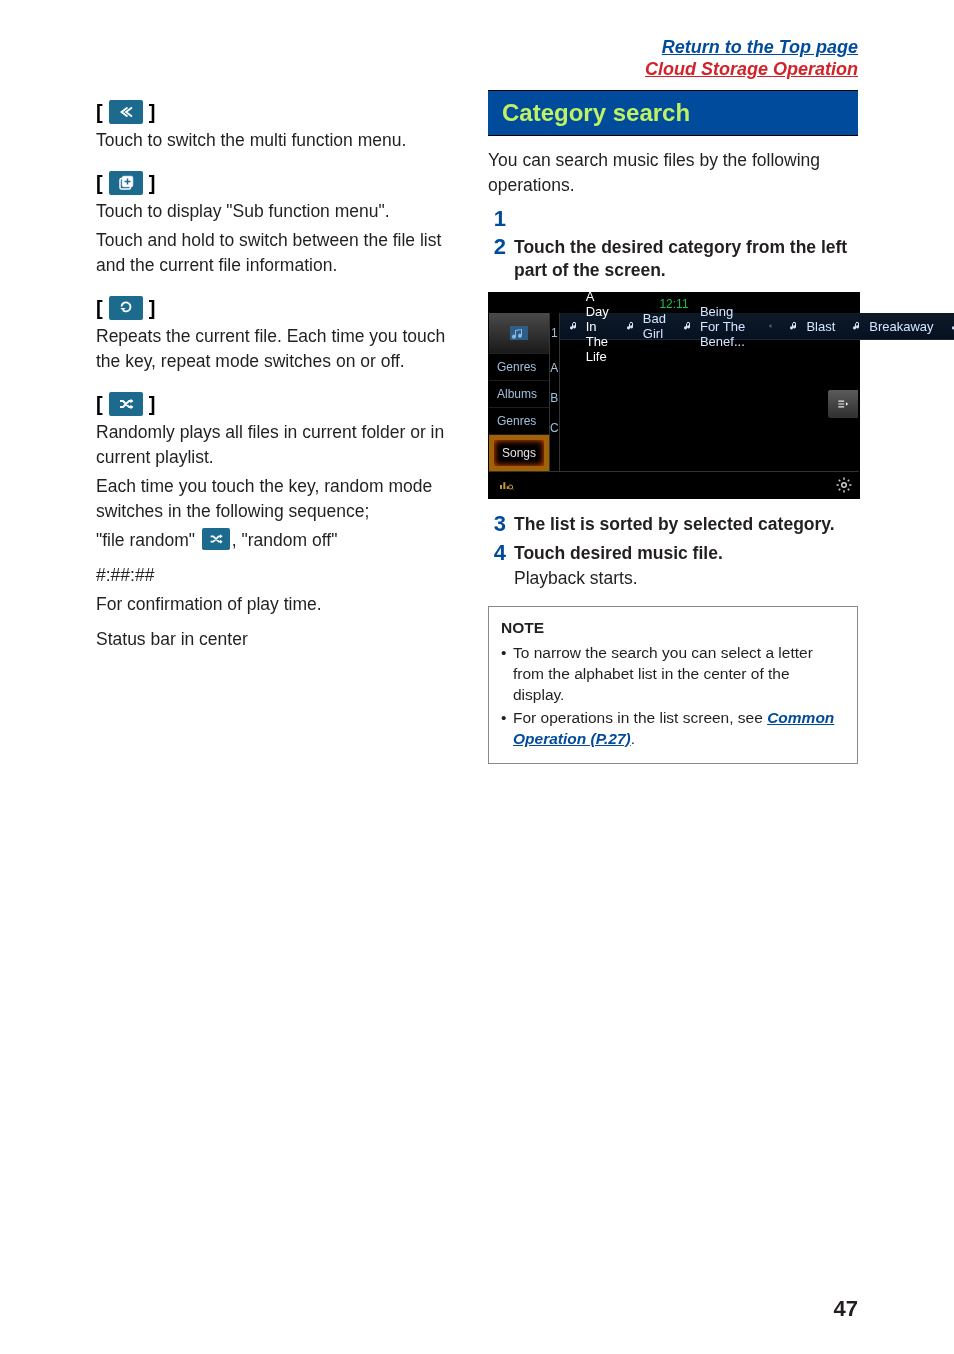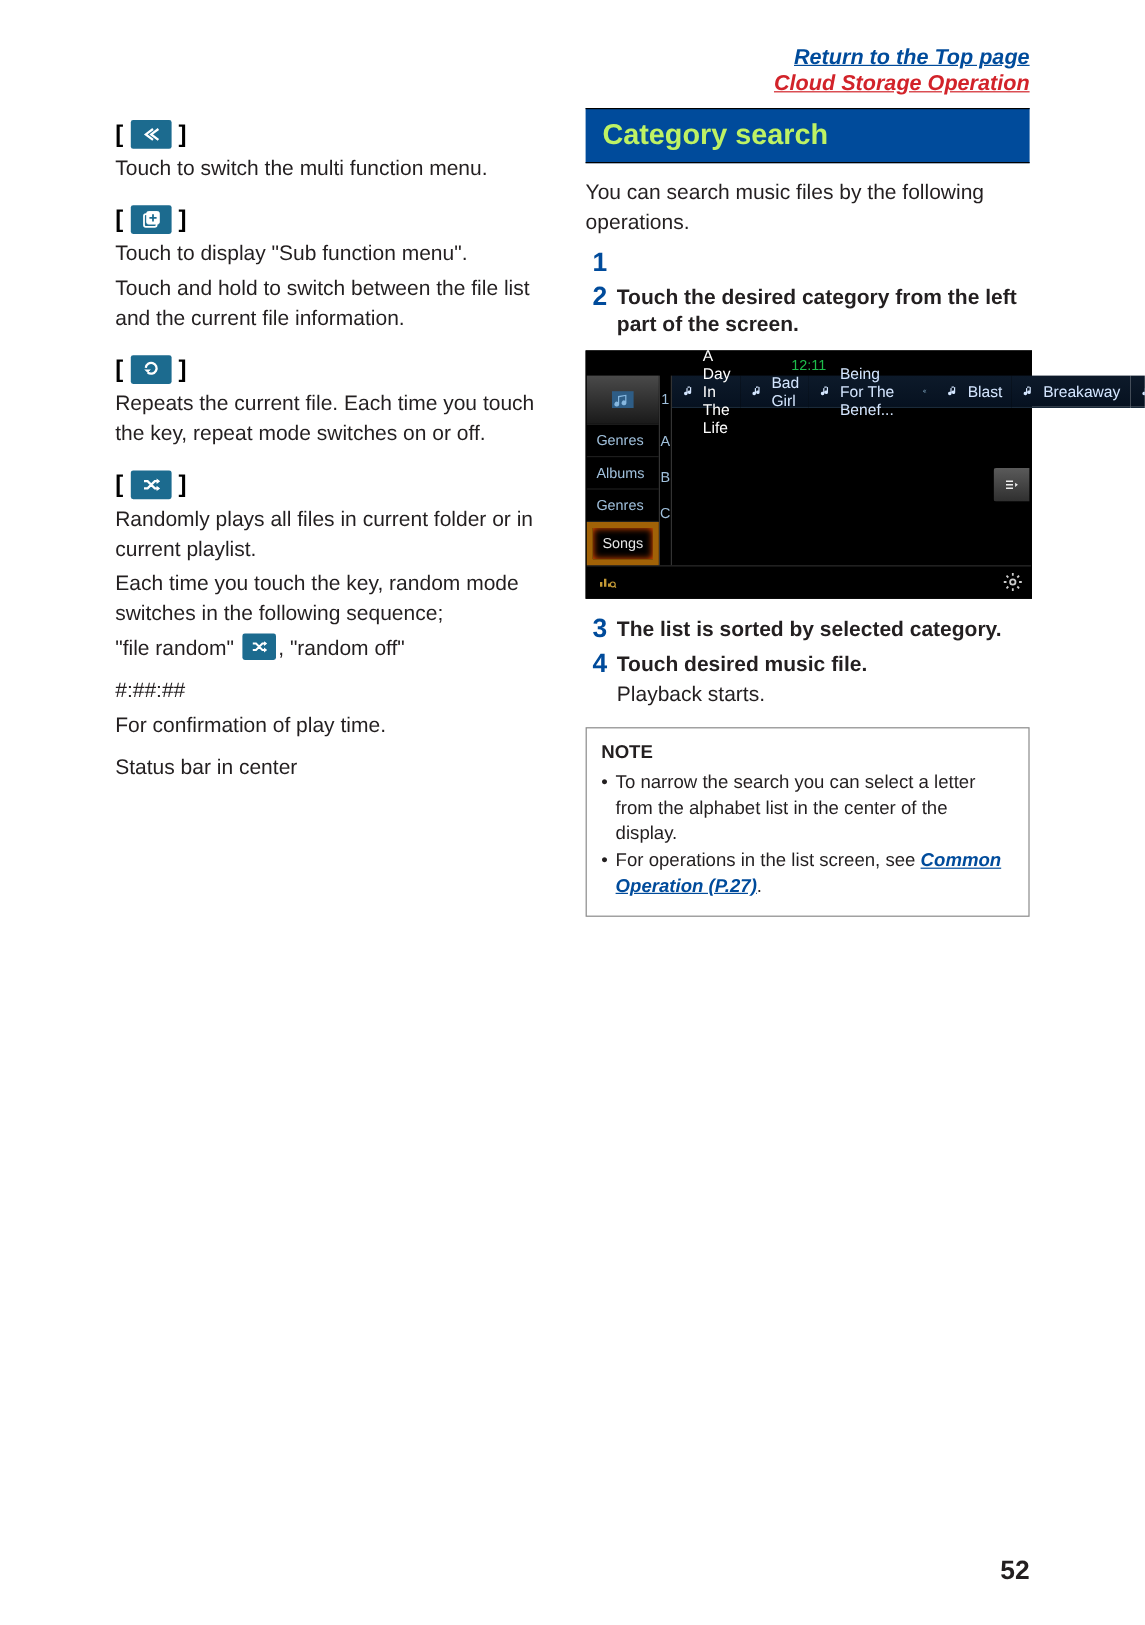--- a/index.html
+++ b/index.html
@@ -482,14 +482,14 @@
         <ul>
           <li>To narrow the search you can select a letter from the alphabet list in the center of the display.</li>
           <li>
             <span>For operations in the list screen, see </span><a class="note-link">Common Operation (P.27)</a><span>.</span>
           </li>
         </ul>
       </div>
     </div>
   </div>
 
-  <div class="page-num">52</div>
+  <div class="page-num">47</div>
 </div>
 
 </body></html>

